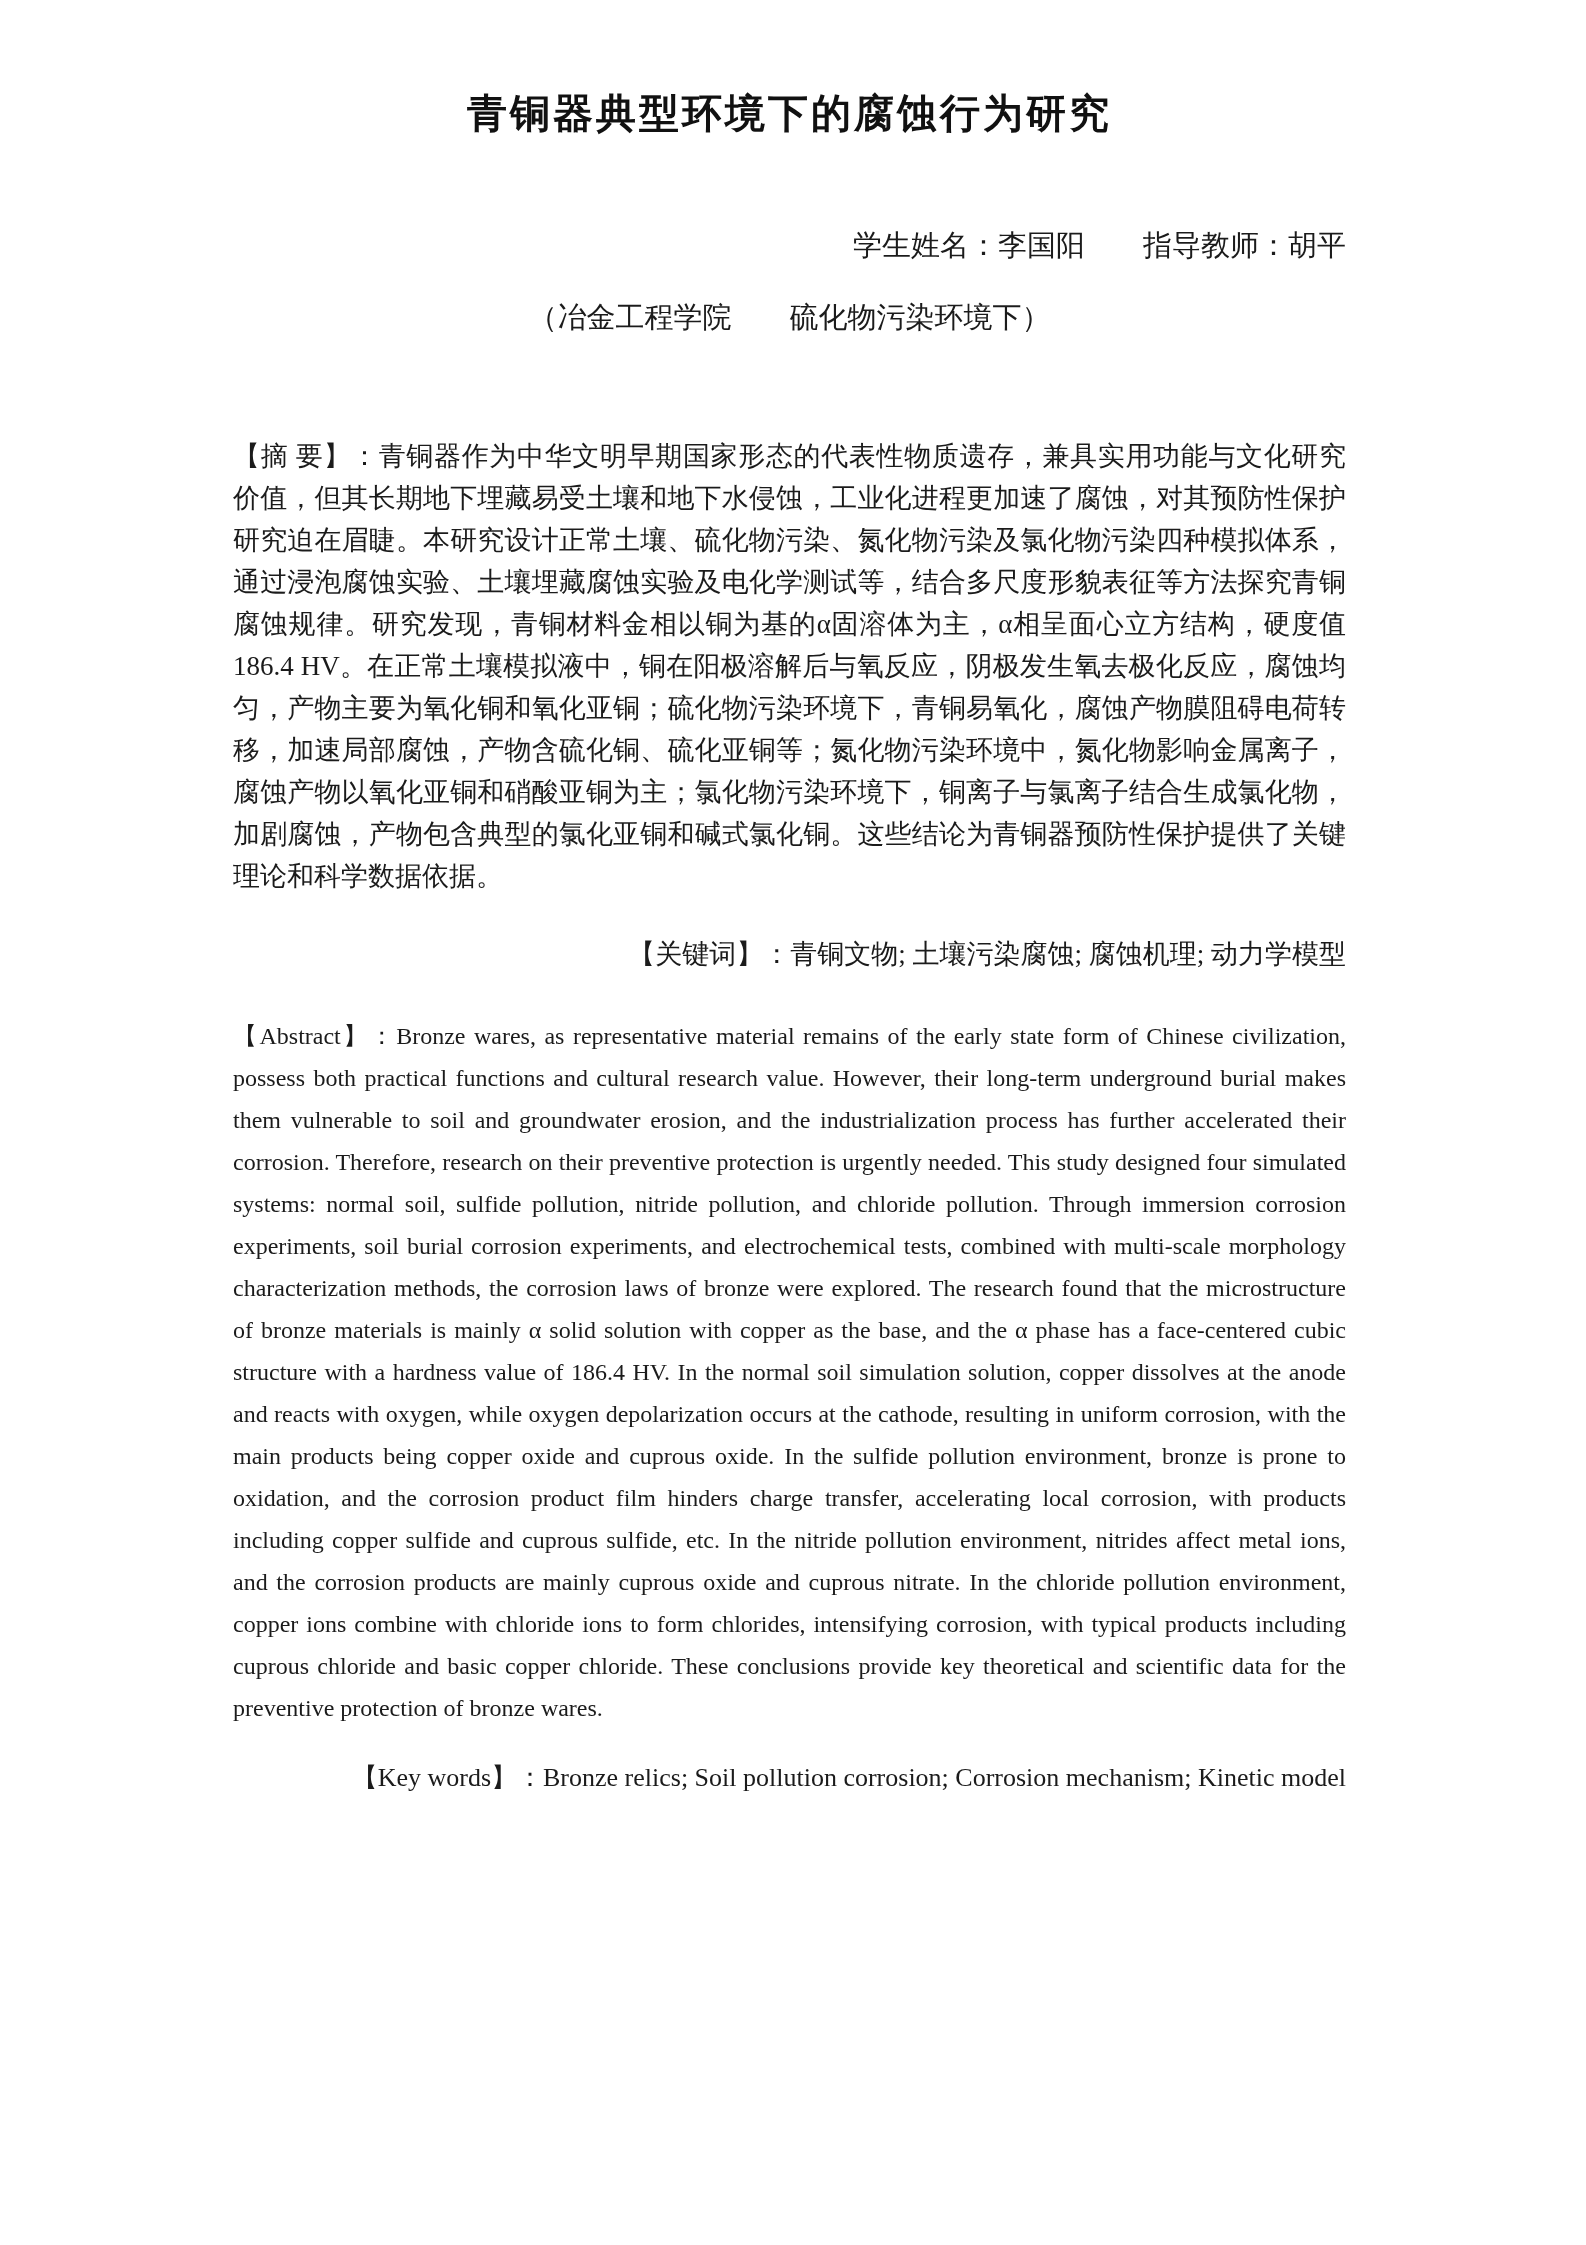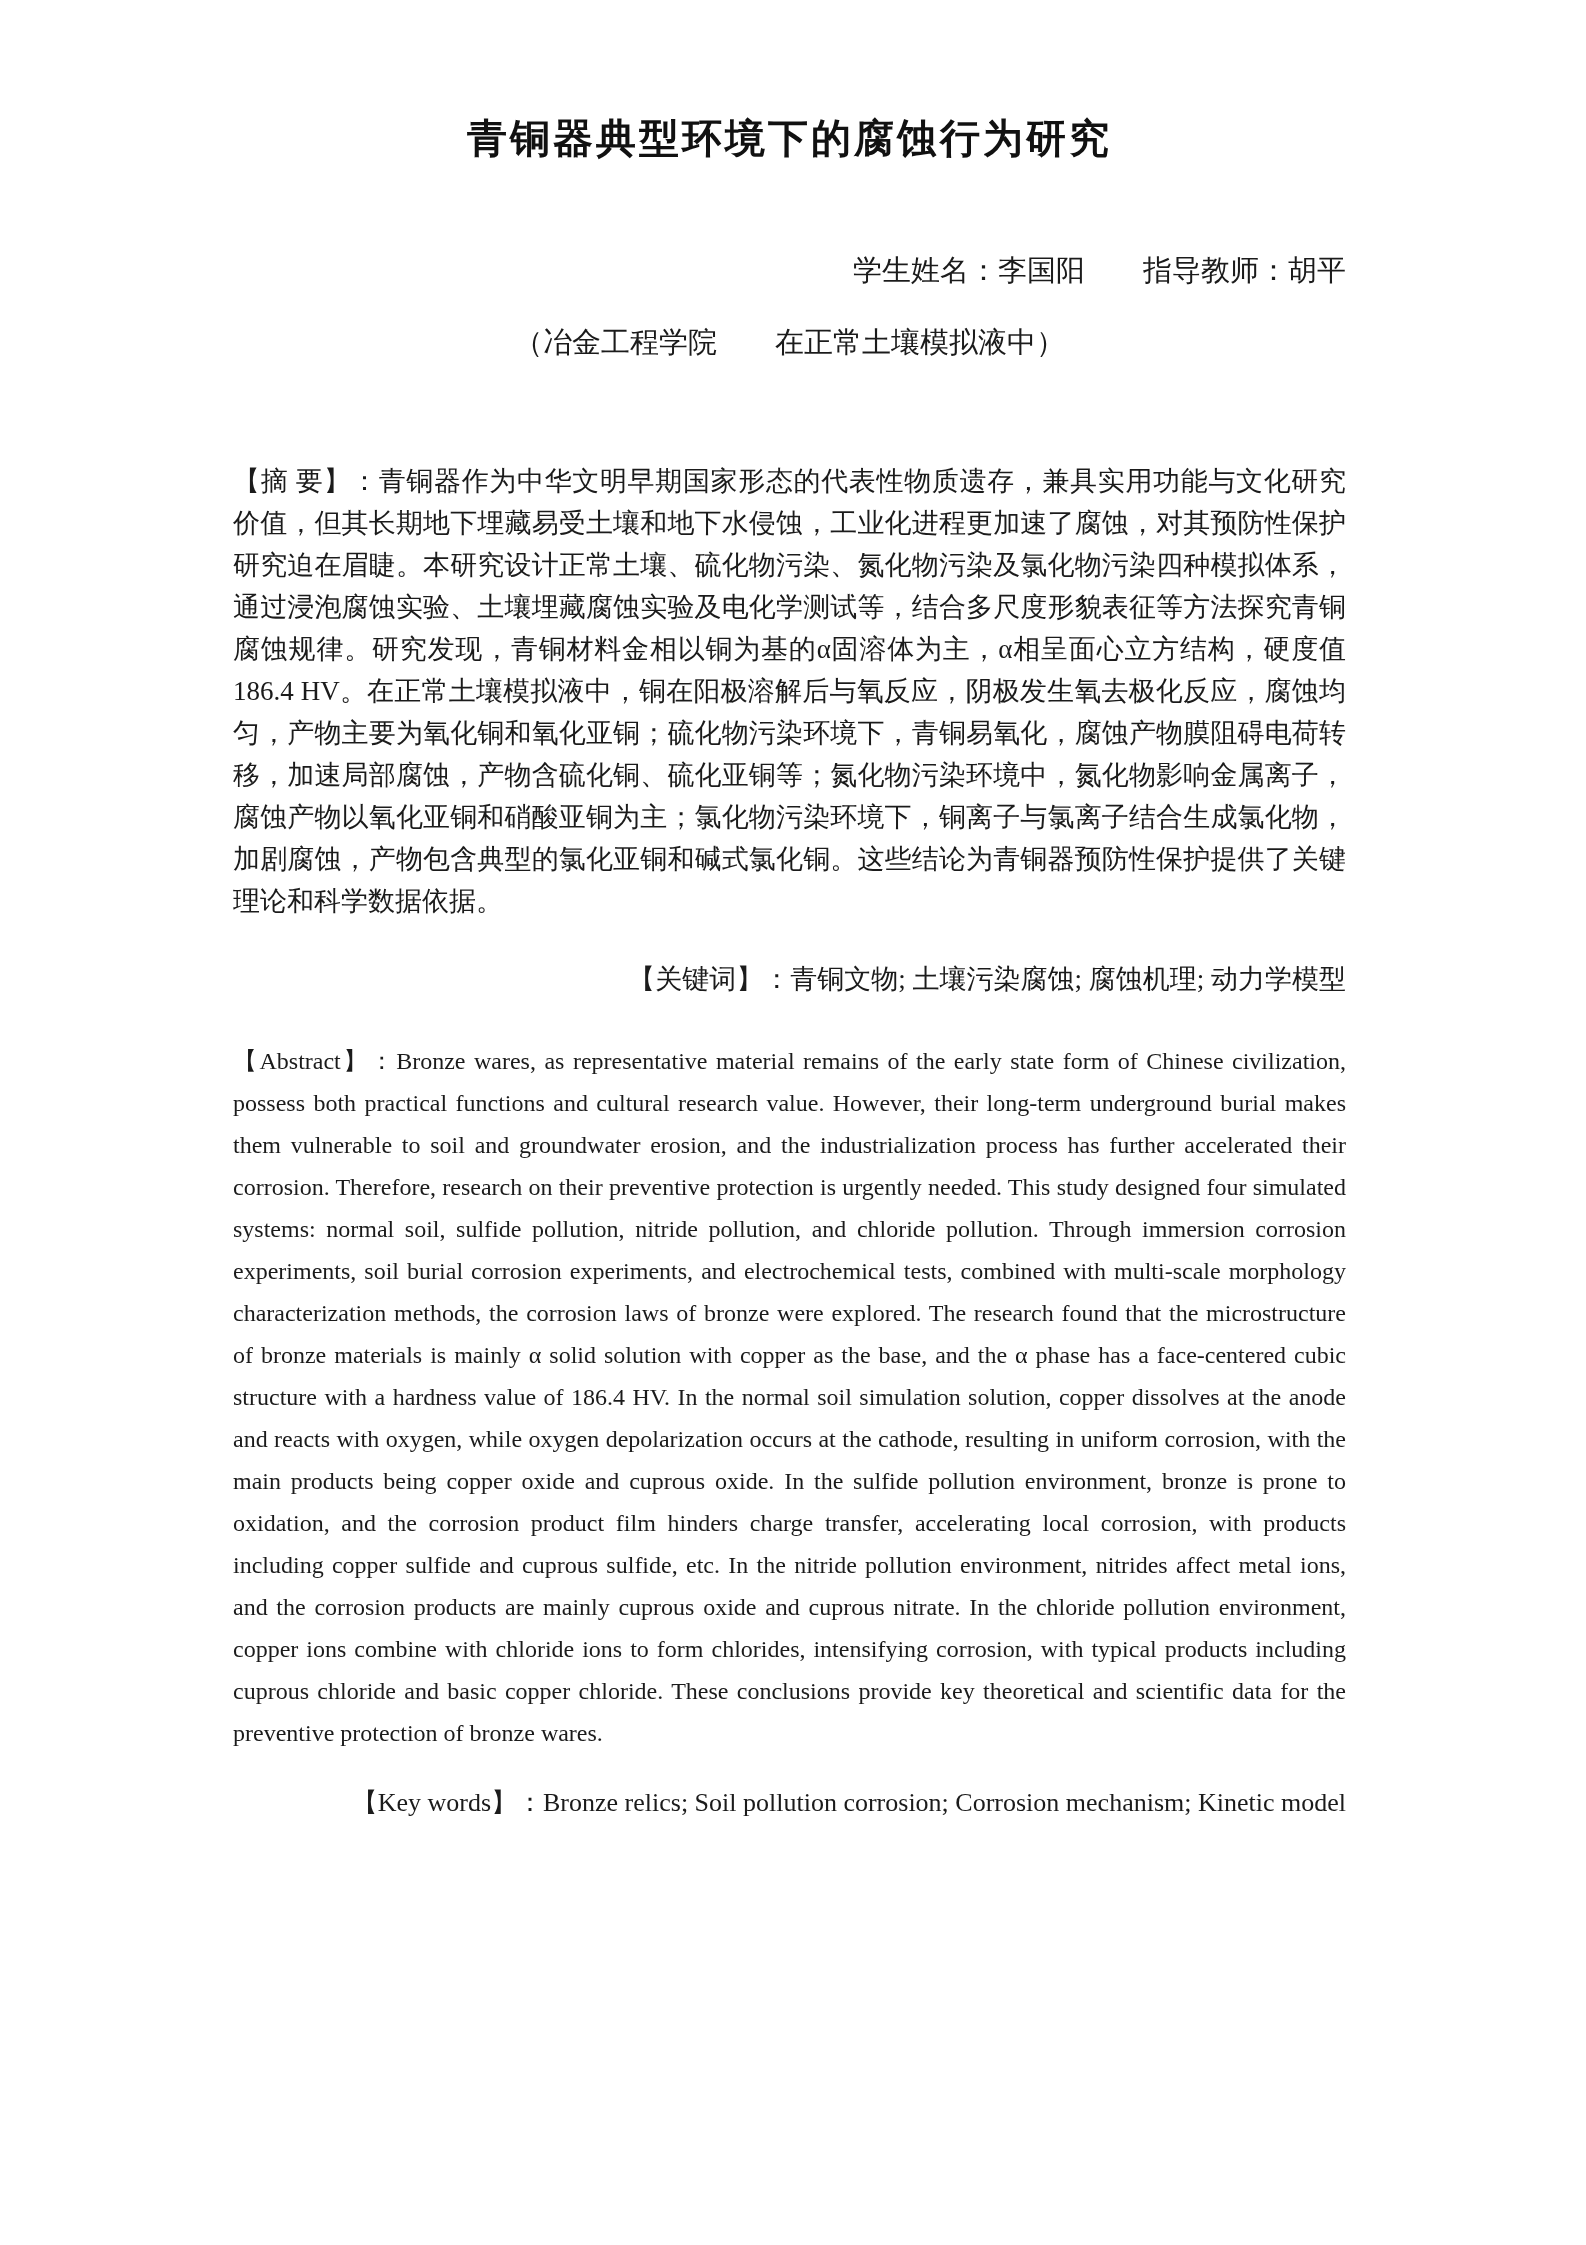--- a/index.html
+++ b/index.html
@@ -7,21 +7,21 @@
     padding: 0;
     background: #ffffff;
   }
   .page {
     position: relative;
     width: 1586px;
     height: 2245px;
     background: #ffffff;
     overflow: hidden;
     box-sizing: border-box;
-    padding: 114px 240px 0 233px;
+    padding: 89px 240px 0 233px;
     color: #1b1b1b;
     font-family: "Liberation Serif", serif;
   }
   .title {
     margin: 0;
     text-align: center;
     font-family: "Liberation Sans", sans-serif;
     font-weight: 700;
     font-size: 40px;
     line-height: 48px;
@@ -82,21 +82,21 @@
 
 <div class="page">
 
   <h1 class="title">青铜器典型环境下的腐蚀行为研究</h1>
 
   <div class="byline">
     <span>学生姓名：</span><span>李国阳</span><span class="gap-wide"></span><span>指导教师：</span><span>胡平</span>
   </div>
 
   <div class="affiliation">
-    <span>（冶金工程学院</span><span class="gap-wide"></span><span>在正常土壤模拟液中）</span>
+    <span>（冶金工程学院</span><span class="gap-wide"></span><span>硫化物污染环境下）</span>
   </div>
 
   <p class="para abstract-cn">
     <span class="lbl">【摘 要】：</span><span>青铜器作为中华文明早期国家形态的代表性物质遗存，兼具实用功能与文化研究价值，但其长期地下埋藏易受土壤和地下水侵蚀，工业化进程更加速了腐蚀，对其预防性保护研究迫在眉睫。本研究设计正常土壤、硫化物污染、氮化物污染及氯化物污染四种模拟体系，通过浸泡腐蚀实验、土壤埋藏腐蚀实验及电化学测试等，结合多尺度形貌表征等方法探究青铜腐蚀规律。研究发现，青铜材料金相以铜为基的α固溶体为主，α相呈面心立方结构，硬度值 186.4 HV。在正常土壤模拟液中，铜在阳极溶解后与氧反应，阴极发生氧去极化反应，腐蚀均匀，产物主要为氧化铜和氧化亚铜；硫化物污染环境下，青铜易氧化，腐蚀产物膜阻碍电荷转移，加速局部腐蚀，产物含硫化铜、硫化亚铜等；氮化物污染环境中，氮化物影响金属离子，腐蚀产物以氧化亚铜和硝酸亚铜为主；氯化物污染环境下，铜离子与氯离子结合生成氯化物，加剧腐蚀，产物包含典型的氯化亚铜和碱式氯化铜。这些结论为青铜器预防性保护提供了关键理论和科学数据依据。</span>
   </p>
 
   <p class="para keywords-cn">
     <span class="lbl">【关键词】：</span><span>青铜文物; 土壤污染腐蚀; 腐蚀机理; 动力学模型</span>
   </p>
 

